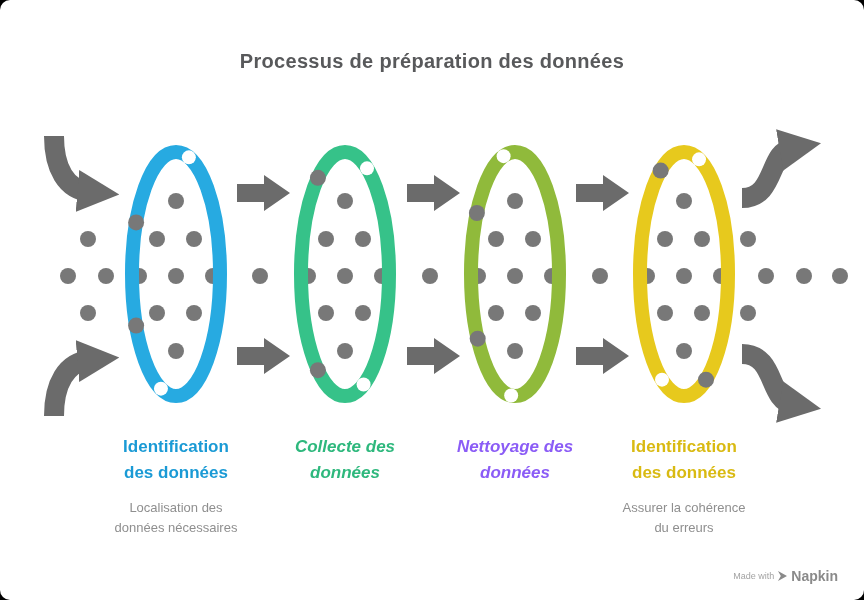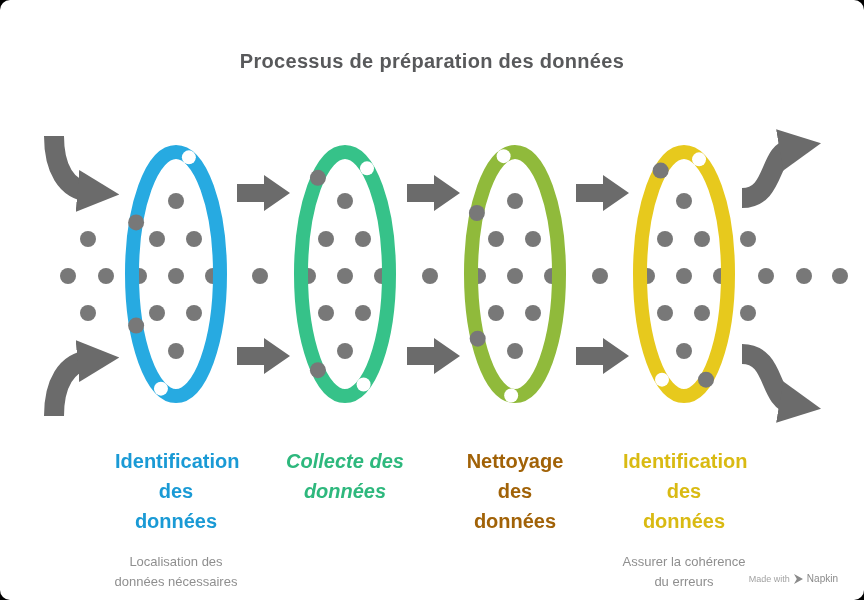--- a/index.html
+++ b/index.html
@@ -6,27 +6,27 @@
   .canvas{
     position:relative;width:864px;height:600px;background:#ffffff;
     font-family:"Liberation Sans",sans-serif;overflow:hidden;border-radius:10px;
   }
   .main-title{
     position:absolute;top:50px;left:0;width:100%;margin:0;
     text-align:center;font-size:20px;font-weight:bold;color:#58595b;letter-spacing:.3px;
   }
   #diagram{position:absolute;left:0;top:0;width:864px;height:600px;}
   .stage{position:absolute;top:430px;width:170px;text-align:center;}
-  .stage-title{font-weight:bold;font-size:20px;line-height:1.5;margin:16px auto;max-width:122px;}
+  .stage-title{font-weight:bold;font-size:17px;line-height:1.5;margin:4px auto;max-width:122px;}
   .stage-desc{margin:13px auto 0;font-size:13px;line-height:1.5;color:#8f8f8f;max-width:126px;}
   .watermark{
     position:absolute;right:26px;bottom:16px;display:flex;align-items:center;gap:4px;
     font-size:9px;color:#a3a3a3;
   }
-  .watermark .brand{font-weight:normal;color:#8a8a8a;font-size:10px;}
+  .watermark .brand{font-weight:bold;color:#8a8a8a;font-size:14px;}
   .napkin-icon{display:inline-block;line-height:0;}
 </style>
 </head>
 <body>
 
 <div class="canvas">
 
   <h1 class="main-title">Processus de préparation des données</h1>
 
   <svg id="diagram" viewBox="0 0 864 600">
@@ -124,21 +124,21 @@
     </svg>
 
   <div class="stage" style="left: 91px;">
     <div class="stage-title" style="color: rgb(26, 154, 213);">Identification des données</div>
     <div class="stage-desc">Localisation des données nécessaires</div>
   </div>
   <div class="stage" style="left: 260px;">
     <div class="stage-title" style="color: rgb(46, 184, 125); font-style: italic;">Collecte des données</div>
   </div>
   <div class="stage" style="left: 430px;">
-    <div class="stage-title" style="color: #a16207;">Nettoyage des données</div>
+    <div class="stage-title" style="color: #8b5cf6; font-style: italic;">Nettoyage des données</div>
   </div>
   <div class="stage" style="left: 599px;">
     <div class="stage-title" style="color: rgb(217, 186, 18);">Identification des données</div>
     <div class="stage-desc">Assurer la cohérence du erreurs</div>
   </div>
 
   <div class="watermark">
     <span>Made with</span>
     <span class="napkin-icon">
       <svg width="9" height="10" viewBox="0 0 9 10">

